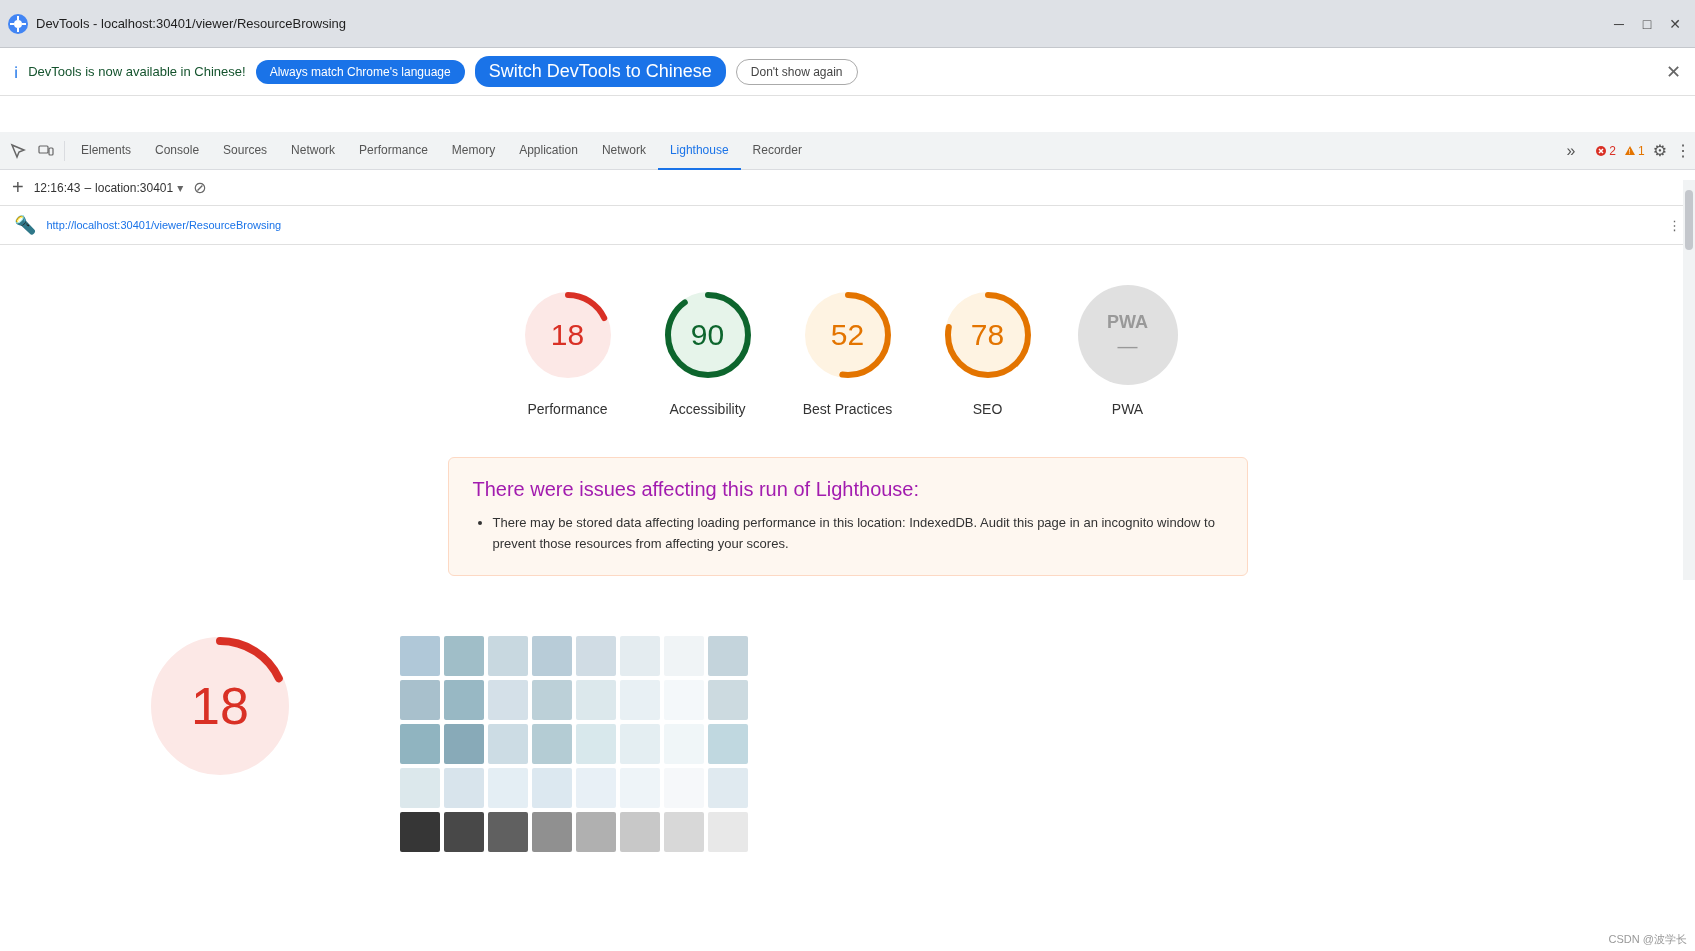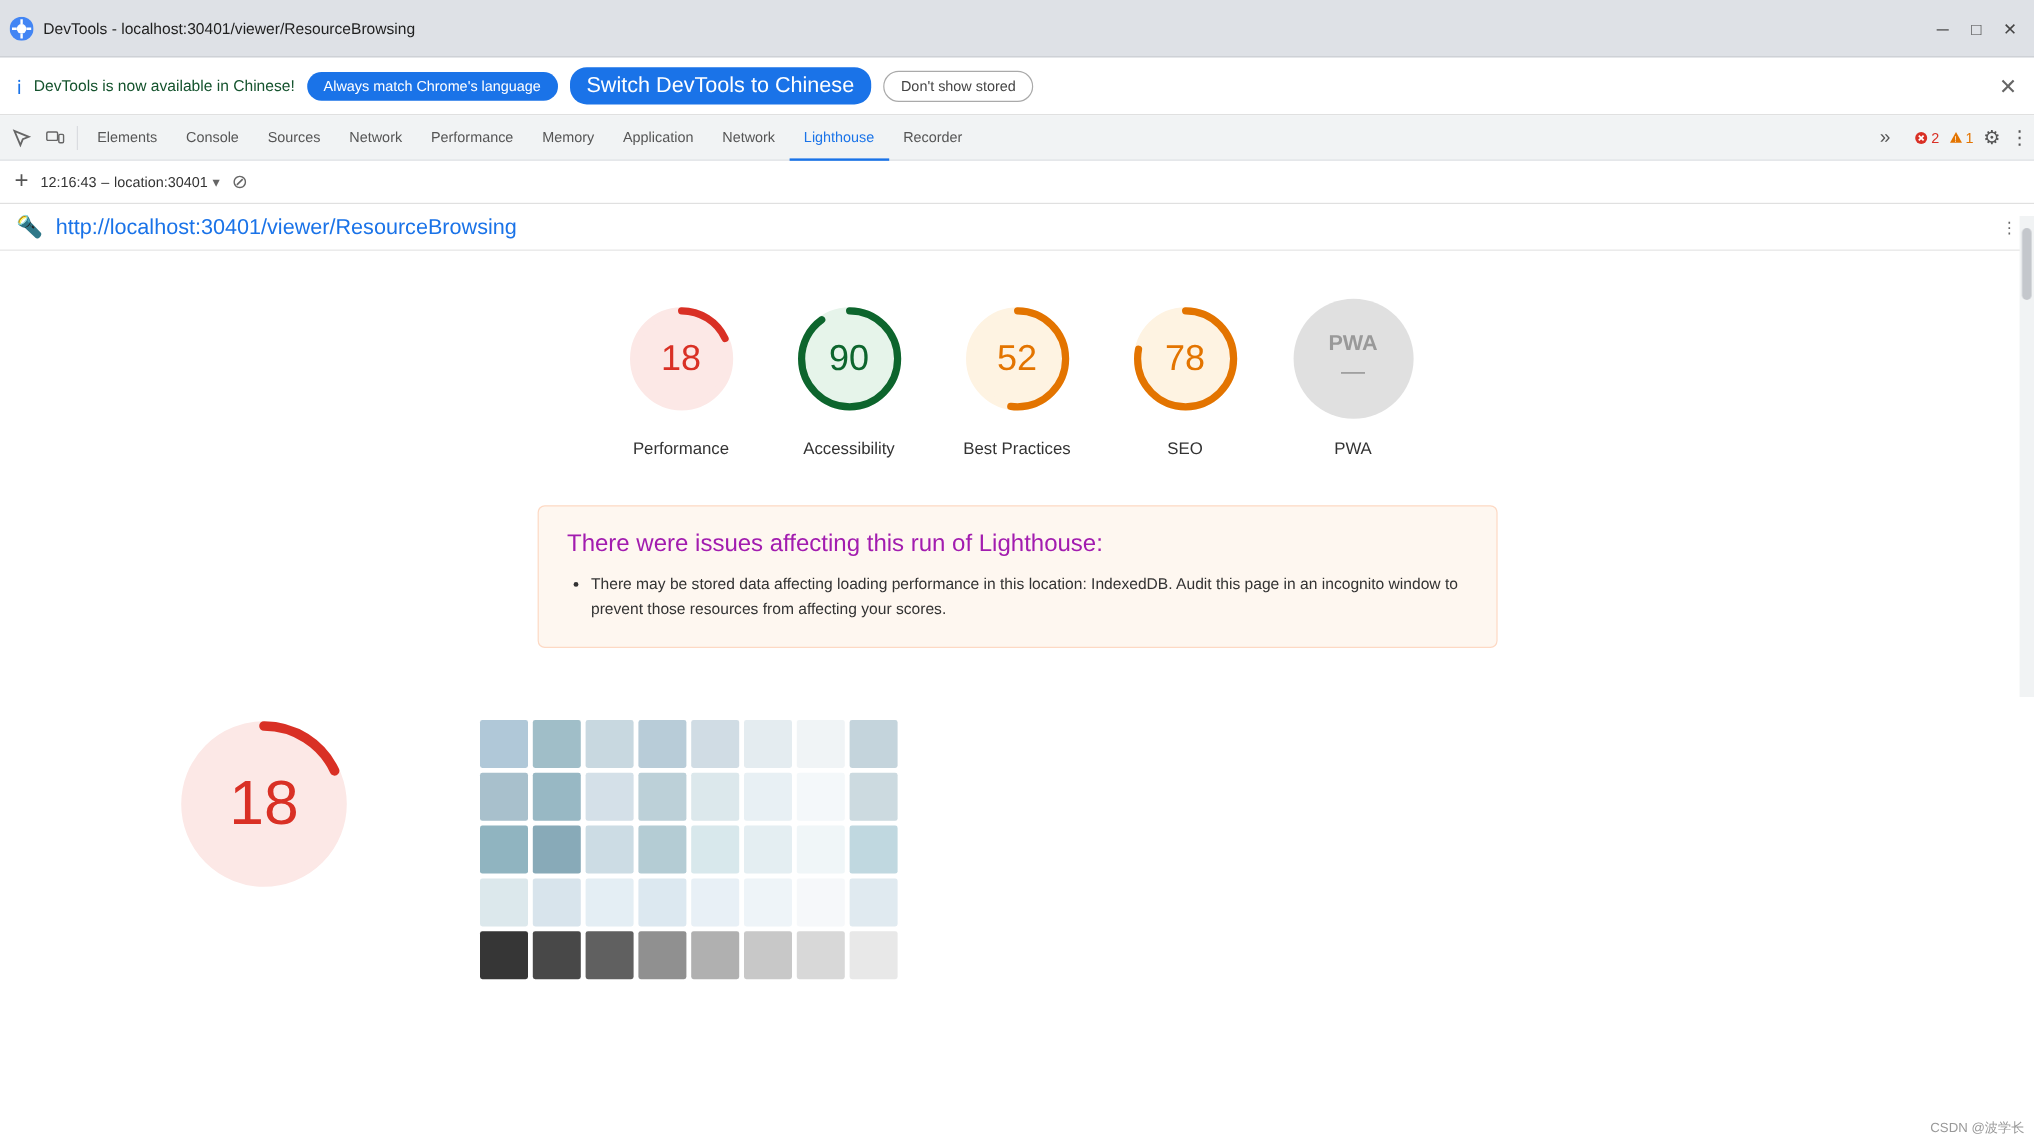--- a/index.html
+++ b/index.html
@@ -23,21 +23,21 @@
     .notification-icon { color: #1a73e8; font-size: 16px; }
     .notification-text { color: #14532d; flex-shrink: 0; }
     .btn-blue-filled { background: #1a73e8; color: #fff; border: none; border-radius: 14px; padding: 5px 14px; font-size: 12px; cursor: pointer; font-weight: 500; }
     .btn-blue-outline { background: #1a73e8; color: #fff; border: none; border-radius: 14px; padding: 5px 14px; font-size: 18px; cursor: pointer; font-weight: 500; }
     .btn-dont-show { background: transparent; color: #444; border: 1px solid #aaa; border-radius: 14px; padding: 5px 14px; font-size: 12px; cursor: pointer; }
     .notification-close { margin-left: auto; color: #666; cursor: pointer; font-size: 18px; background: none; border: none; }
 
     
     .devtools-tabs {
       display: flex; align-items: center; background: #f1f3f4; border-bottom: 1px solid #dadce0;
-      padding: 0 4px; height: 38px;
+      padding: 0 4px; height: 38px; margin-top: 36px;
     }
     .devtools-tab-icon { padding: 0 6px; color: #666; cursor: pointer; font-size: 14px; display: flex; align-items: center; }
     .devtools-tab {
       padding: 0 12px; height: 38px; display: flex; align-items: center; font-size: 12px; color: #555;
       cursor: pointer; border-bottom: 2px solid transparent; white-space: nowrap; position: relative;
     }
     .devtools-tab.active { color: #1a73e8; border-bottom: 2px solid #1a73e8; }
     .devtools-tab-more { margin-left: auto; display: flex; align-items: center; gap: 8px; }
     .error-badge { background: transparent; color: #d93025; font-size: 12px; display: flex; align-items: center; gap: 2px; }
     .warn-badge { background: transparent; color: #e37400; font-size: 12px; display: flex; align-items: center; gap: 2px; }
@@ -52,21 +52,21 @@
     .url-time-host { display: flex; align-items: center; gap: 4px; font-size: 12px; color: #333; }
     .url-dropdown { color: #666; cursor: pointer; }
     .url-cancel { color: #666; cursor: pointer; font-size: 16px; }
 
     
     .lighthouse-url-bar {
       display: flex; align-items: center; padding: 8px 14px; background: #fff; border-bottom: 1px solid #e0e0e0;
       gap: 10px;
     }
     .lighthouse-icon { font-size: 18px; }
-    .lighthouse-url { font-size: 18px; color: #1a73e8; flex: 1; }
+    .lighthouse-url { font-size: 11px; color: #1a73e8; flex: 1; }
     .lighthouse-more { color: #666; cursor: pointer; }
 
     
     .main-content { background: #fff; overflow-y: auto; height: calc(951px - 36px - 50px - 38px - 38px - 40px); }
 
     
     .score-cards {
       display: flex; justify-content: center; gap: 40px; padding: 40px 20px 20px;
     }
     .score-card { display: flex; flex-direction: column; align-items: center; gap: 16px; }
@@ -131,21 +131,21 @@
     <button class="title-bar-btn">□</button>
     <button class="title-bar-btn">✕</button>
   </div>
 </div>
 
 <div class="notification-bar">
   <span class="notification-icon">ℹ</span>
   <span class="notification-text">DevTools is now available in Chinese!</span>
   <button class="btn-blue-filled">Always match Chrome's language</button>
   <button class="btn-blue-outline">Switch DevTools to Chinese</button>
-  <button class="btn-dont-show">Don't show stored</button>
+  <button class="btn-dont-show">Don't show again</button>
   <button class="notification-close">✕</button>
 </div>
 
 <div class="devtools-tabs">
   <span class="devtools-tab-icon" title="Select element">
     <svg width="16" height="16" viewBox="0 0 16 16" fill="none">
       <path d="M2 2L7 14L9 9L14 7L2 2Z" stroke="#666" stroke-width="1.5" fill="none"></path>
     </svg>
   </span>
   <span class="devtools-tab-icon" title="Toggle device toolbar">

